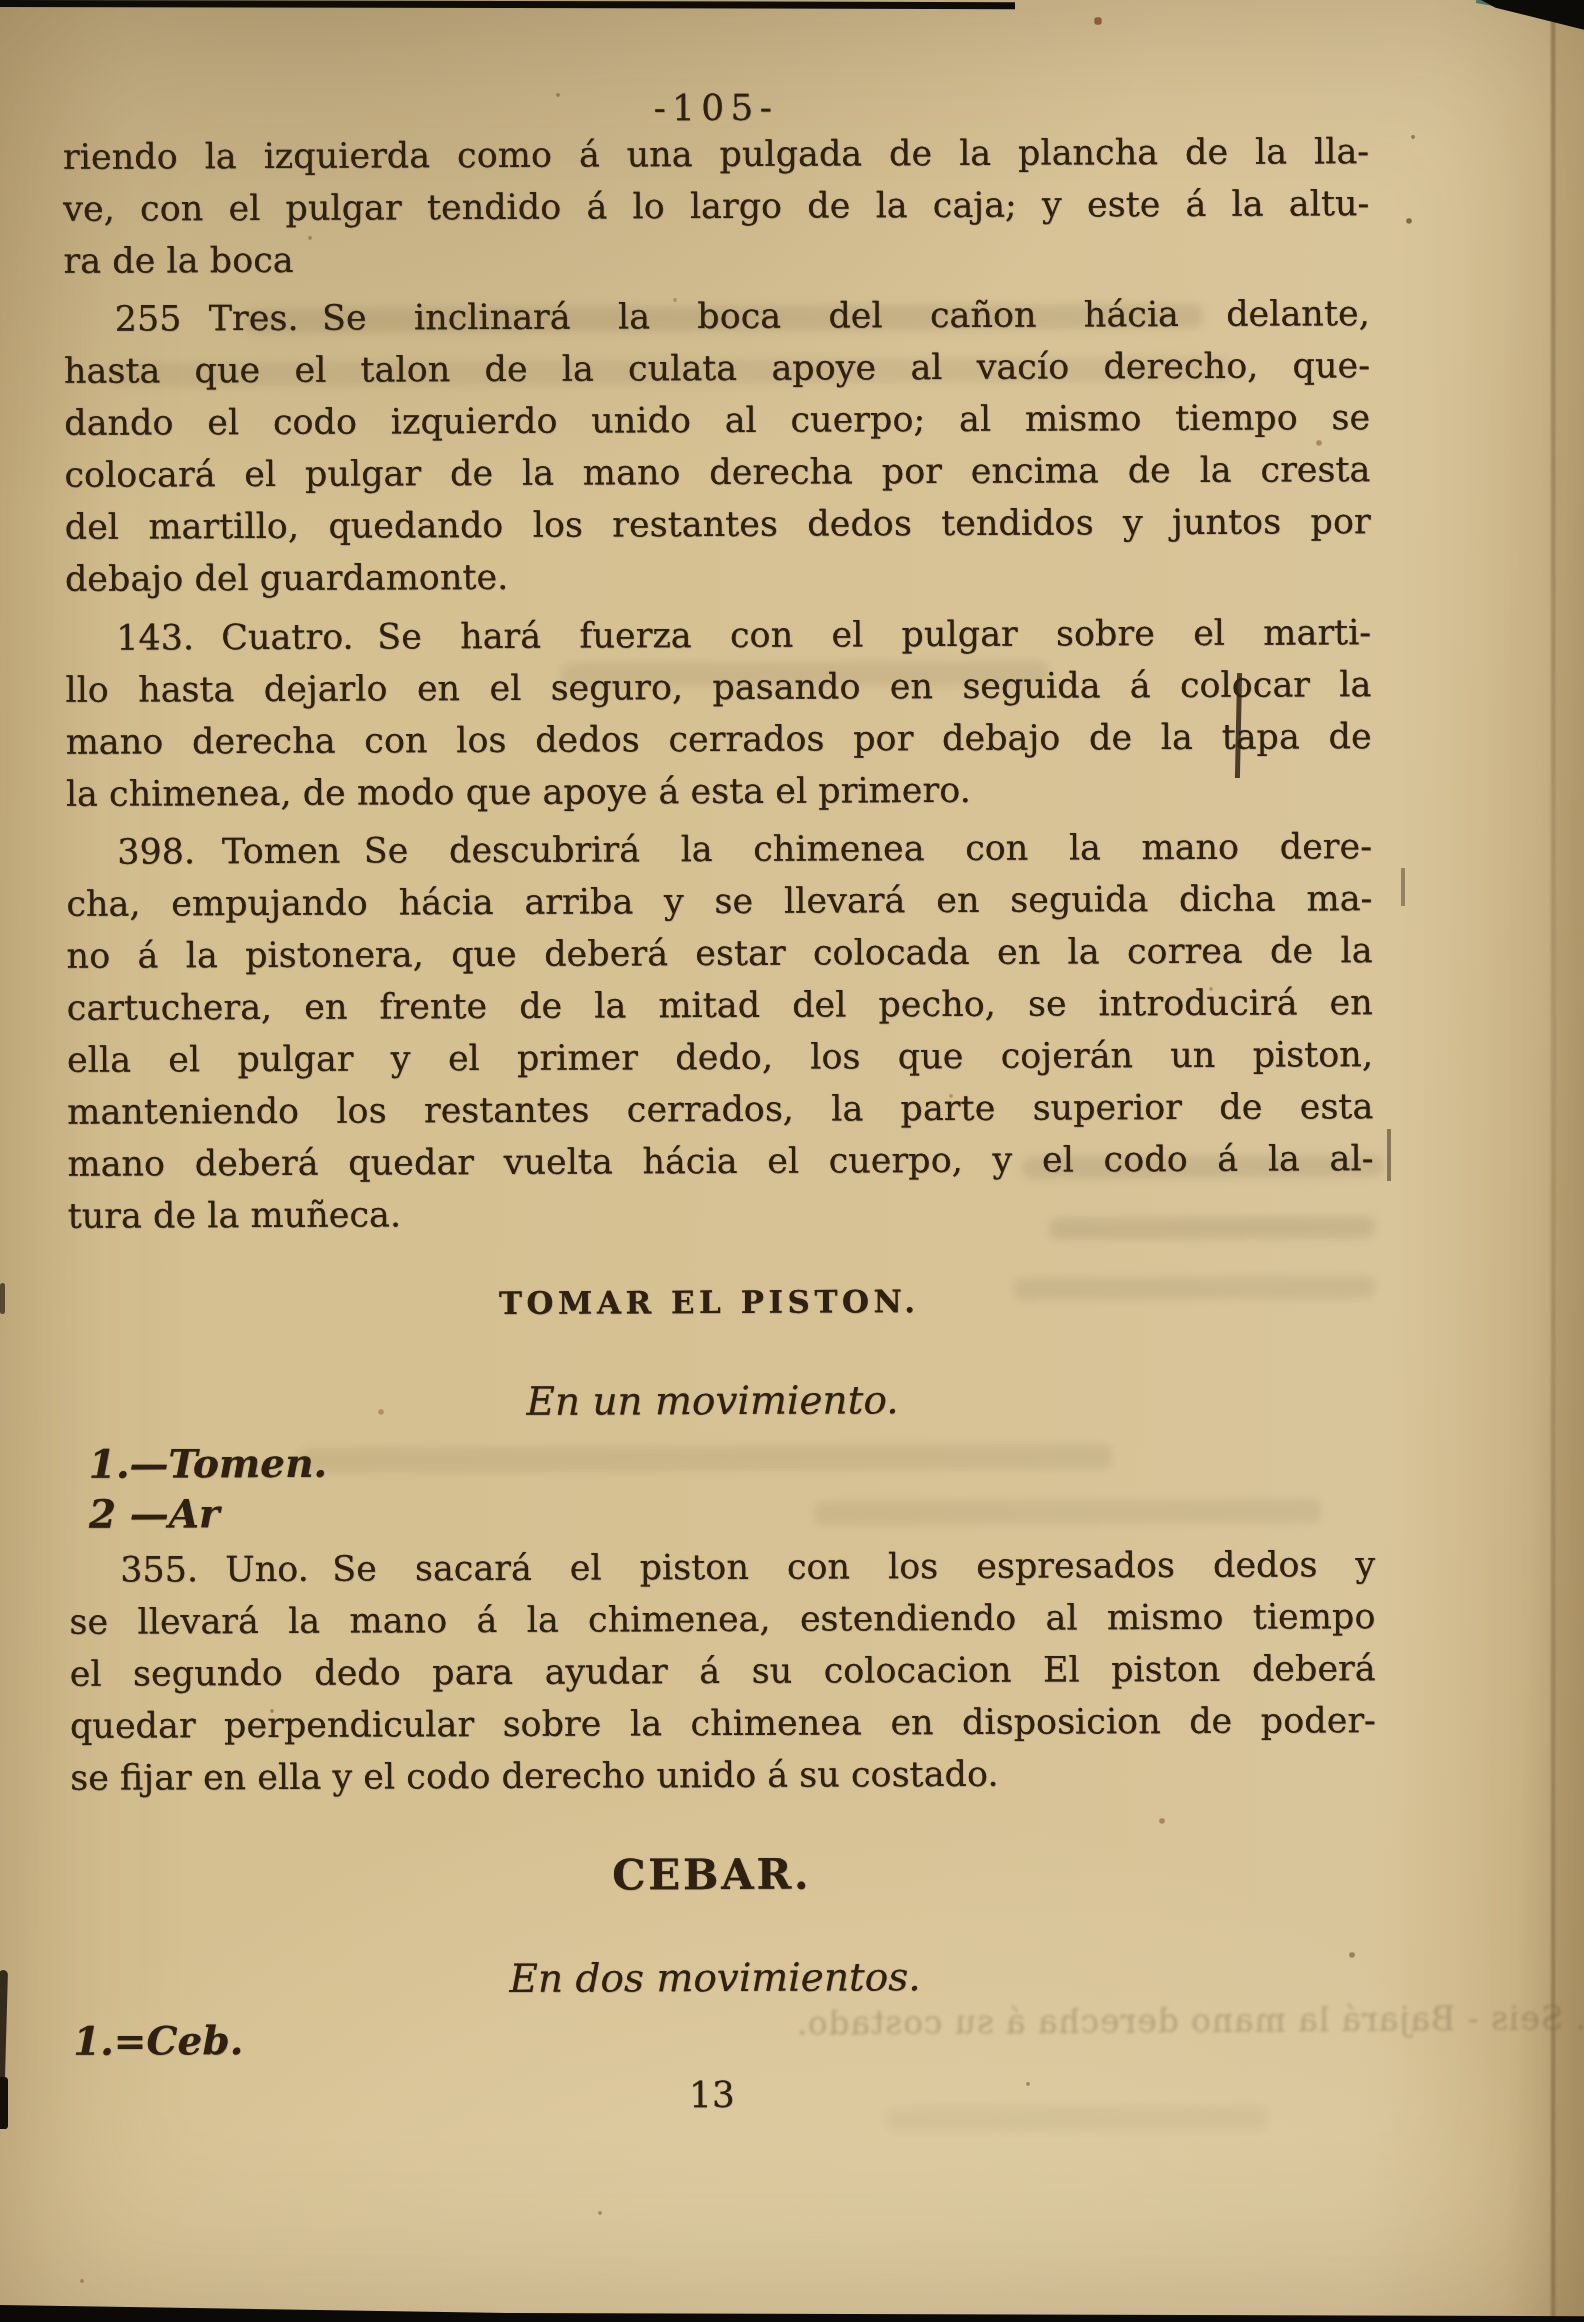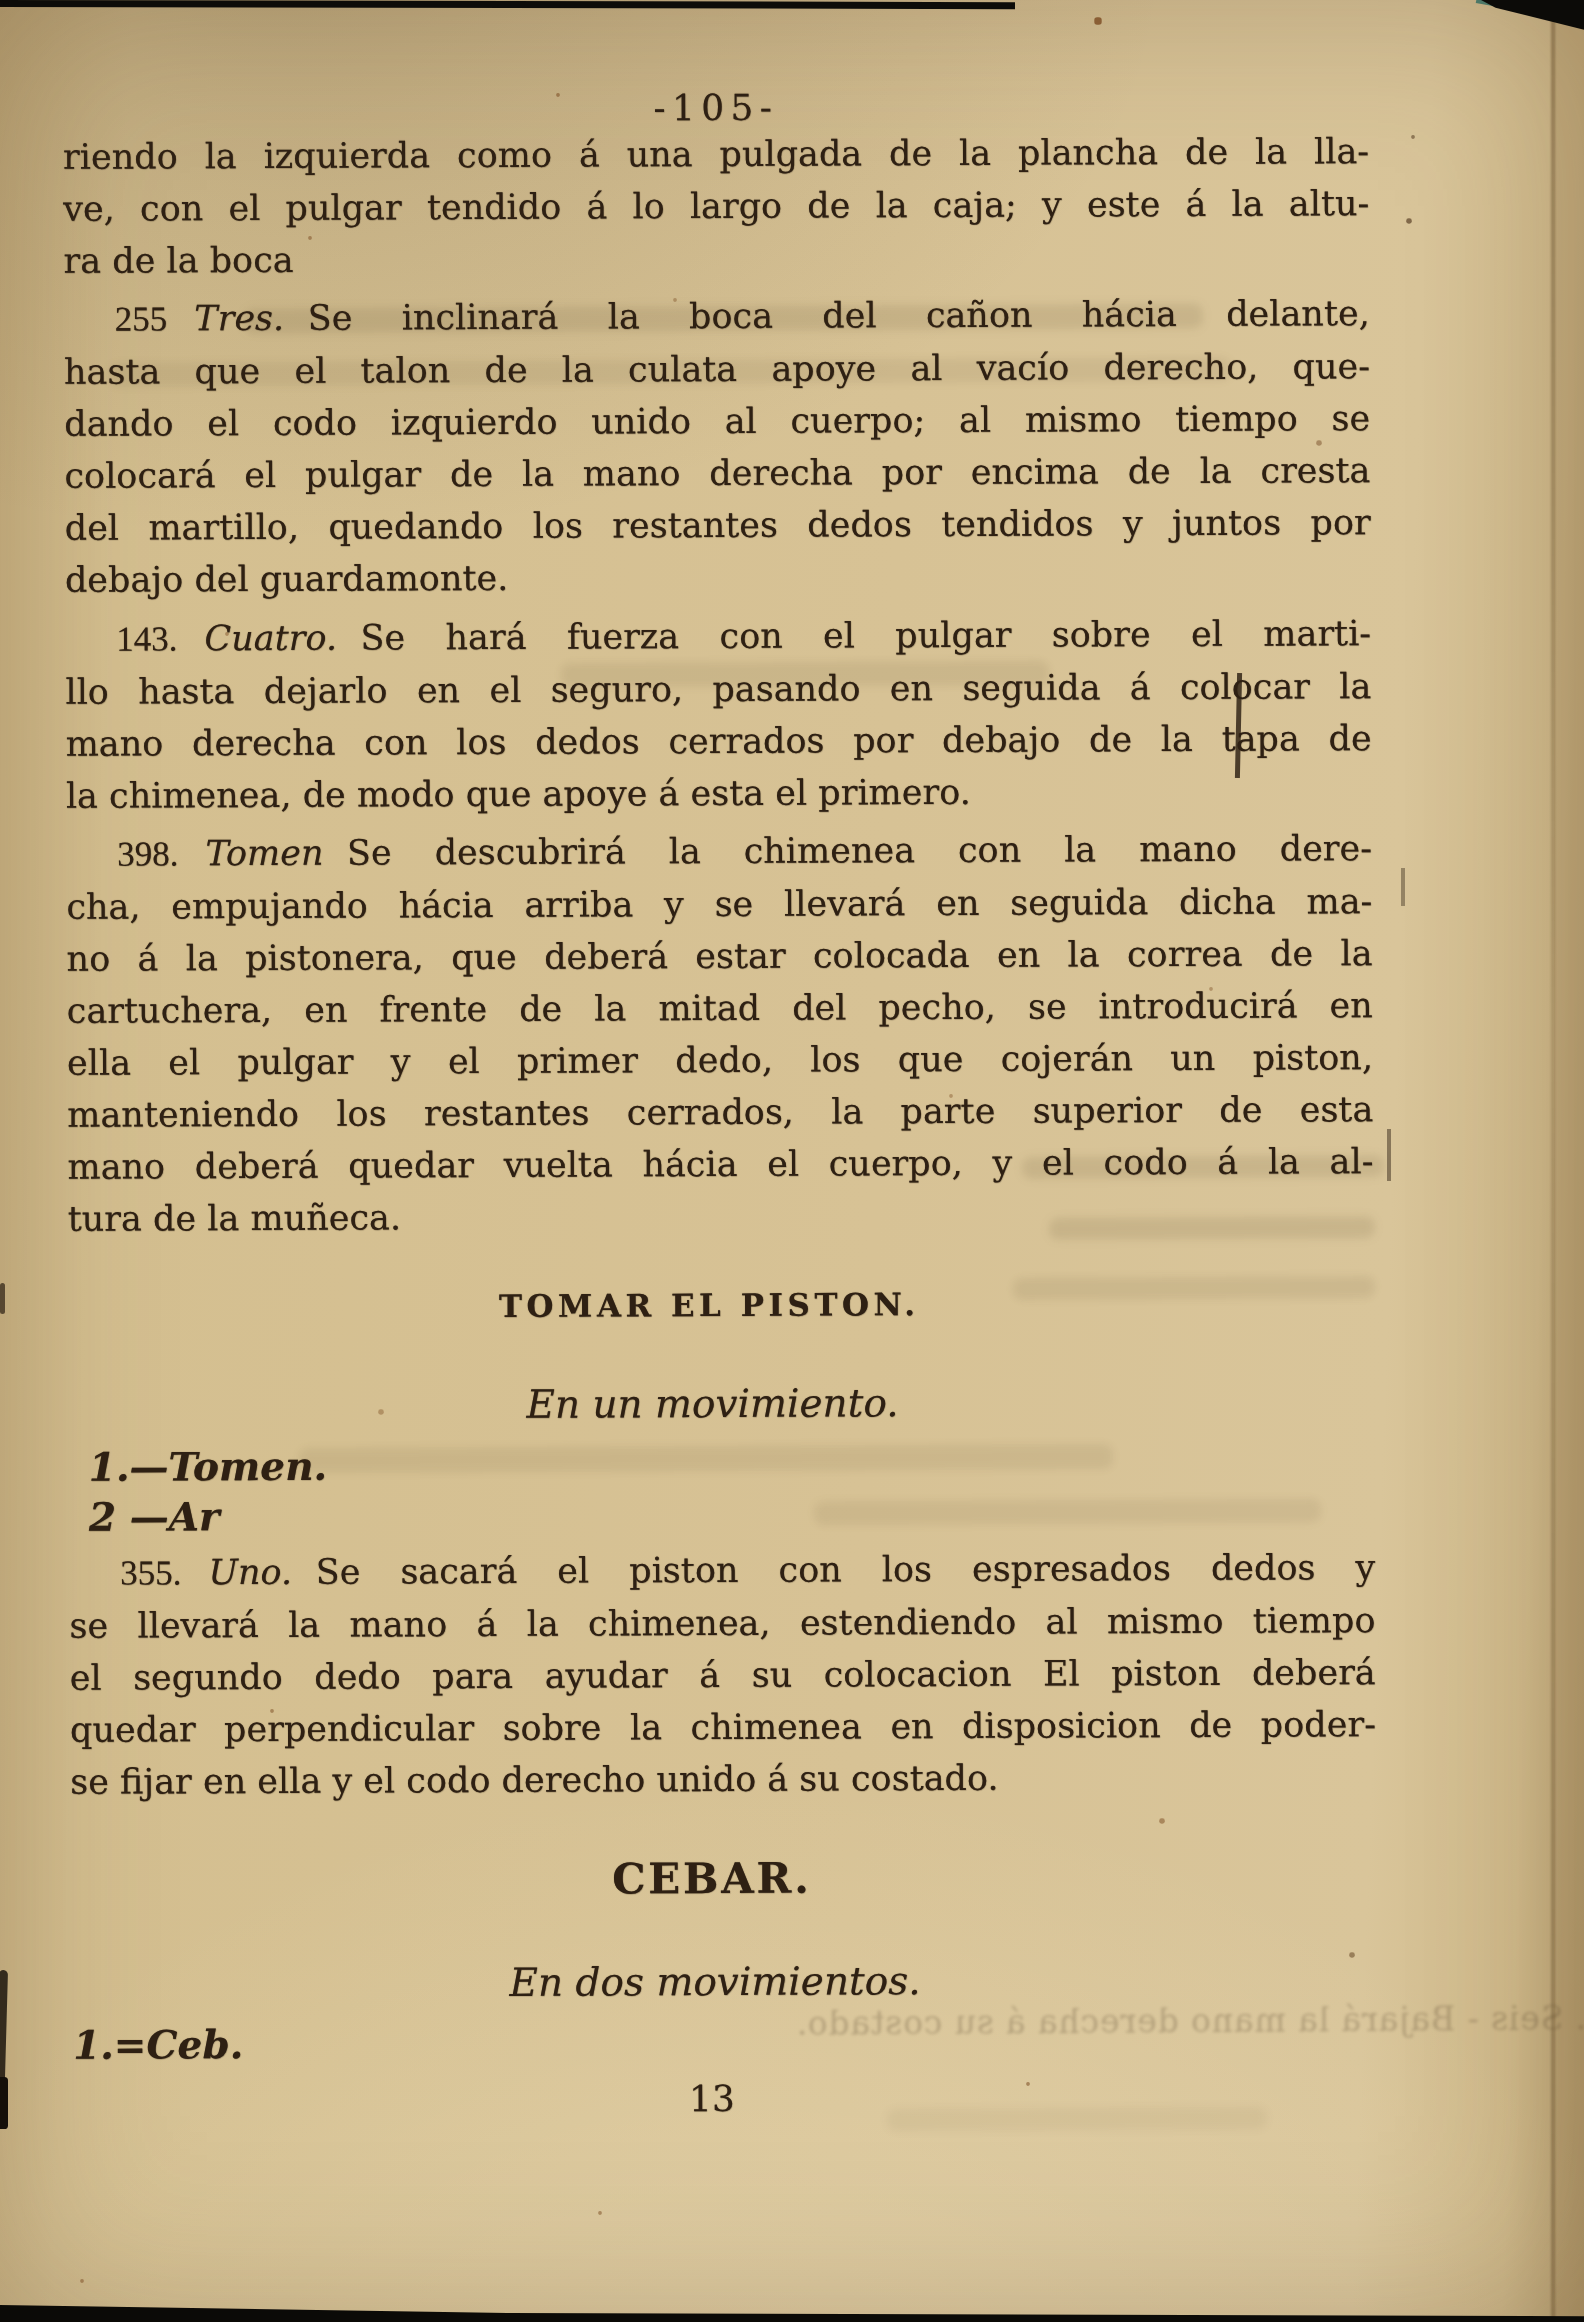--- a/index.html
+++ b/index.html
@@ -63,22 +63,22 @@
     position:absolute;left:67px;top:0;width:1306px;
     color:#2e2013;transform:rotate(-0.25deg);
     text-shadow:0 0 0.9px rgba(46,32,19,0.55), 0.5px 0.7px 0.7px rgba(46,32,19,0.22);
   }
   .pgnum{margin-top:87px;text-align:center;font-size:36px;letter-spacing:6.3px;}
   .body-start{margin-top:40px;}
   .para{margin:0 0 6.3px 0;}
   .bl{font-size:35px;line-height:52px;text-align:justify;text-align-last:justify;}
   .bl.last{text-align-last:left;}
   .fl{padding-left:51px;}
-  .pnum{margin-right:27px;font-family:Liberation Serif, serif;}
-  .pword{font-style:italic;margin-right:23.5px;}
+  .pnum{margin-right:27px;}
+  .pword{margin-right:23.5px;}
   .h-center{text-align:center;}
   .h1{margin-top:45px;font-size:31px;font-weight:bold;letter-spacing:4.5px;transform:translateX(-11.8px);}
   .sub{font-size:39px;font-style:italic;transform:translateX(-9px);}
   .sub1{margin-top:58px;}
   .sub2{margin-top:56px;}
   .cmd{font-size:39px;font-style:italic;font-weight:600;line-height:50px;padding-left:20px;}
   .cmd-first{margin-top:12.7px;}
   .cmd-ceb{margin-top:12.7px;padding-left:1.8px;}
   .h2{margin-top:49px;font-size:42px;font-weight:bold;letter-spacing:2.7px;transform:translateX(-11.8px);}
   .sig{margin-top:11px;text-align:center;font-size:36px;transform:translateX(-12.7px);}

